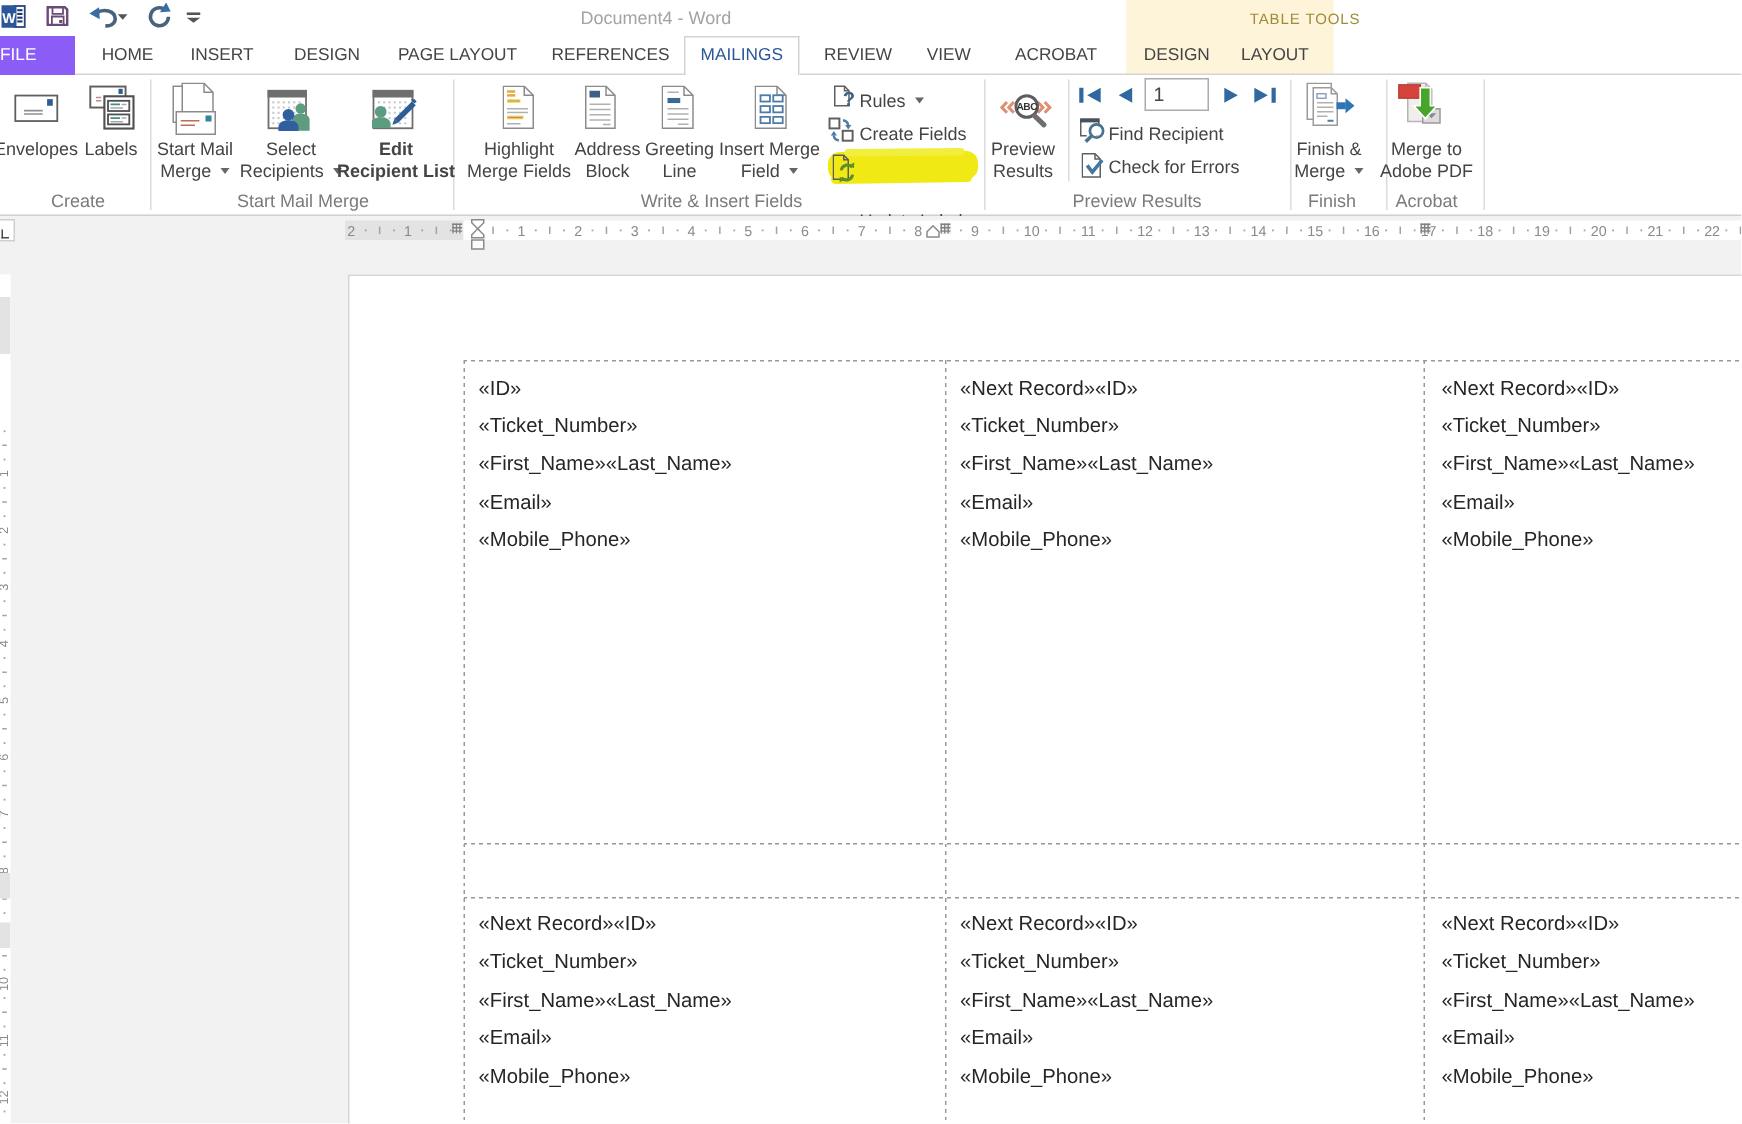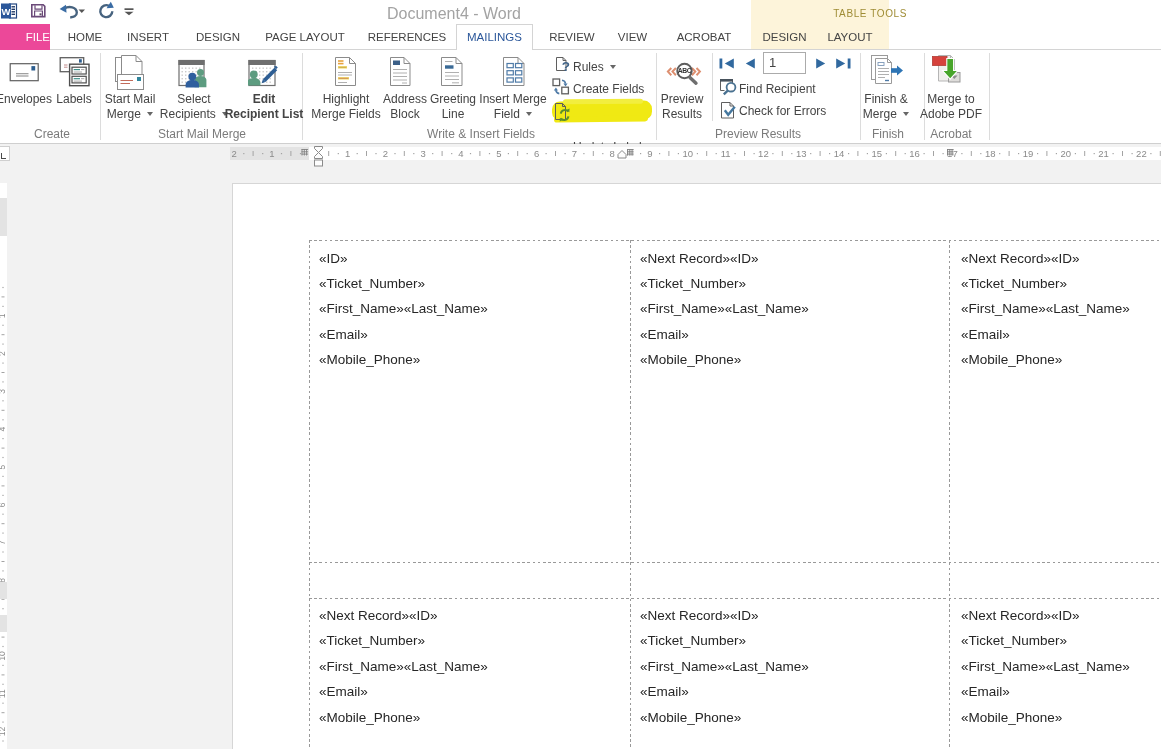--- a/index.html
+++ b/index.html
@@ -1,23 +1,23 @@
 <!DOCTYPE html>
 <html><head>
 <meta charset="utf-8">
 <style>
 html,body{margin:0;padding:0;}
 #app{position:relative;width:1161px;height:749px;overflow:hidden;background:#fff;
   font-family:"Liberation Sans",sans-serif;-webkit-font-smoothing:antialiased;}
 .abs{position:absolute;}
-#title{left:387px;top:5px;width:300px;font-size:16px;color:#a3a3a3;}
+#title{left:387px;top:5px;width:300px;font-size:12px;color:#a3a3a3;}
 #ttblock{left:751px;top:0;width:138px;height:50px;background:#fdf4da;}
 #ttlabel{left:751px;top:8px;width:128px;text-align:right;font-size:10px;color:#9f8c35;letter-spacing:0.6px;margin-left:28px;}
 .tabline{top:49px;height:1px;background:#d4d4d4;}
-#filetab{left:0;top:24px;width:50px;height:26px;background:#ec4899;color:#fff;font-size:11.5px;text-align:right;line-height:26px;}
+#filetab{left:0;top:24px;width:50px;height:26px;background:#8b5cf6;color:#fff;font-size:11.5px;text-align:left;line-height:26px;}
 .tab{top:24px;height:26px;font-size:11.5px;color:#444;line-height:26px;text-align:center;}
 #mailtab{left:456px;top:24px;width:77px;height:26px;background:#fff;border:1px solid #d4d4d4;border-bottom:none;box-sizing:border-box;color:#2b579a;font-size:11.5px;line-height:25px;text-align:center;}
 #ribbon{left:0;top:50px;width:1161px;height:93px;background:#fff;border-bottom:1px solid #cfcfcf;}
 .gsep{top:53px;width:1px;height:87px;background:#dcdcdc;}
 .glabel{top:127px;font-size:12px;color:#7b7b7b;text-align:center;}
 .blabel{font-size:12px;color:#444;text-align:center;line-height:15px;}
 .slabel{font-size:12px;color:#444;}
 .dd{display:inline-block;width:0;height:0;border-left:3px solid transparent;border-right:3px solid transparent;border-top:4px solid #666;vertical-align:2px;margin-left:3px;}
 #canvas{left:0;top:144px;width:1161px;height:605px;background:#f2f2f2;}
 #page{left:232px;top:39px;width:929px;height:566px;background:#fff;border-left:1px solid #d6d6d6;border-top:1px solid #d6d6d6;}

